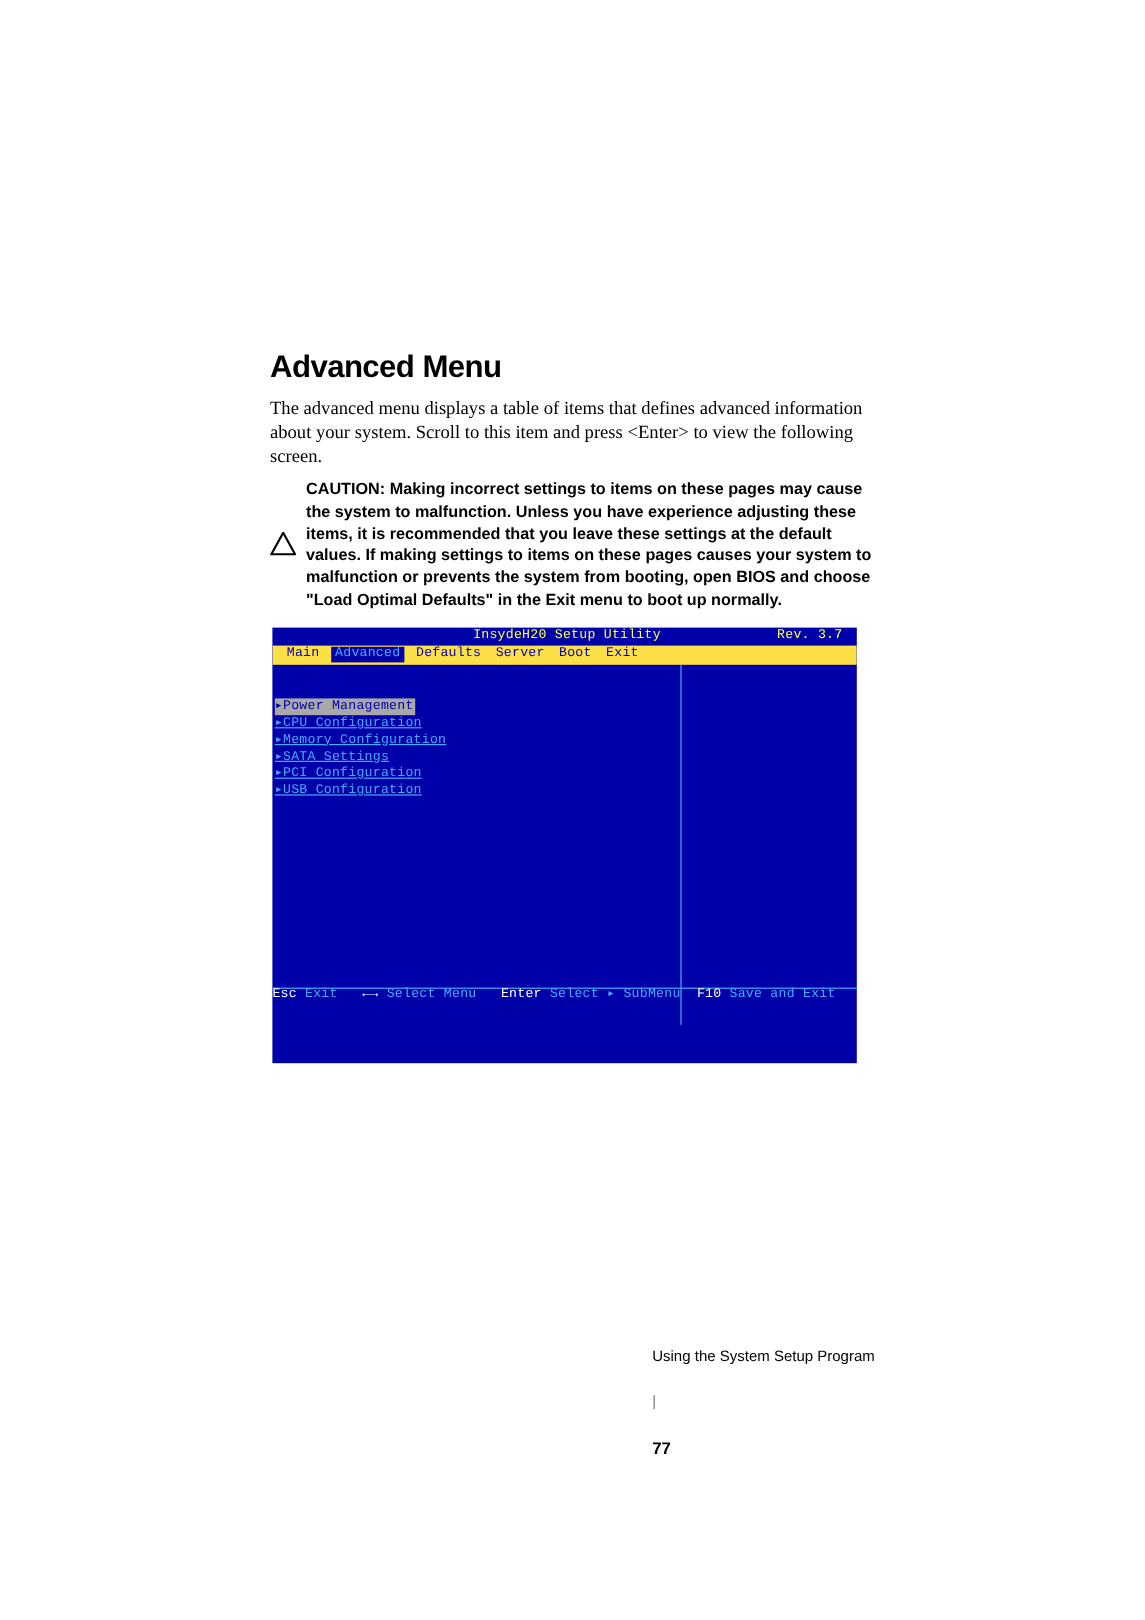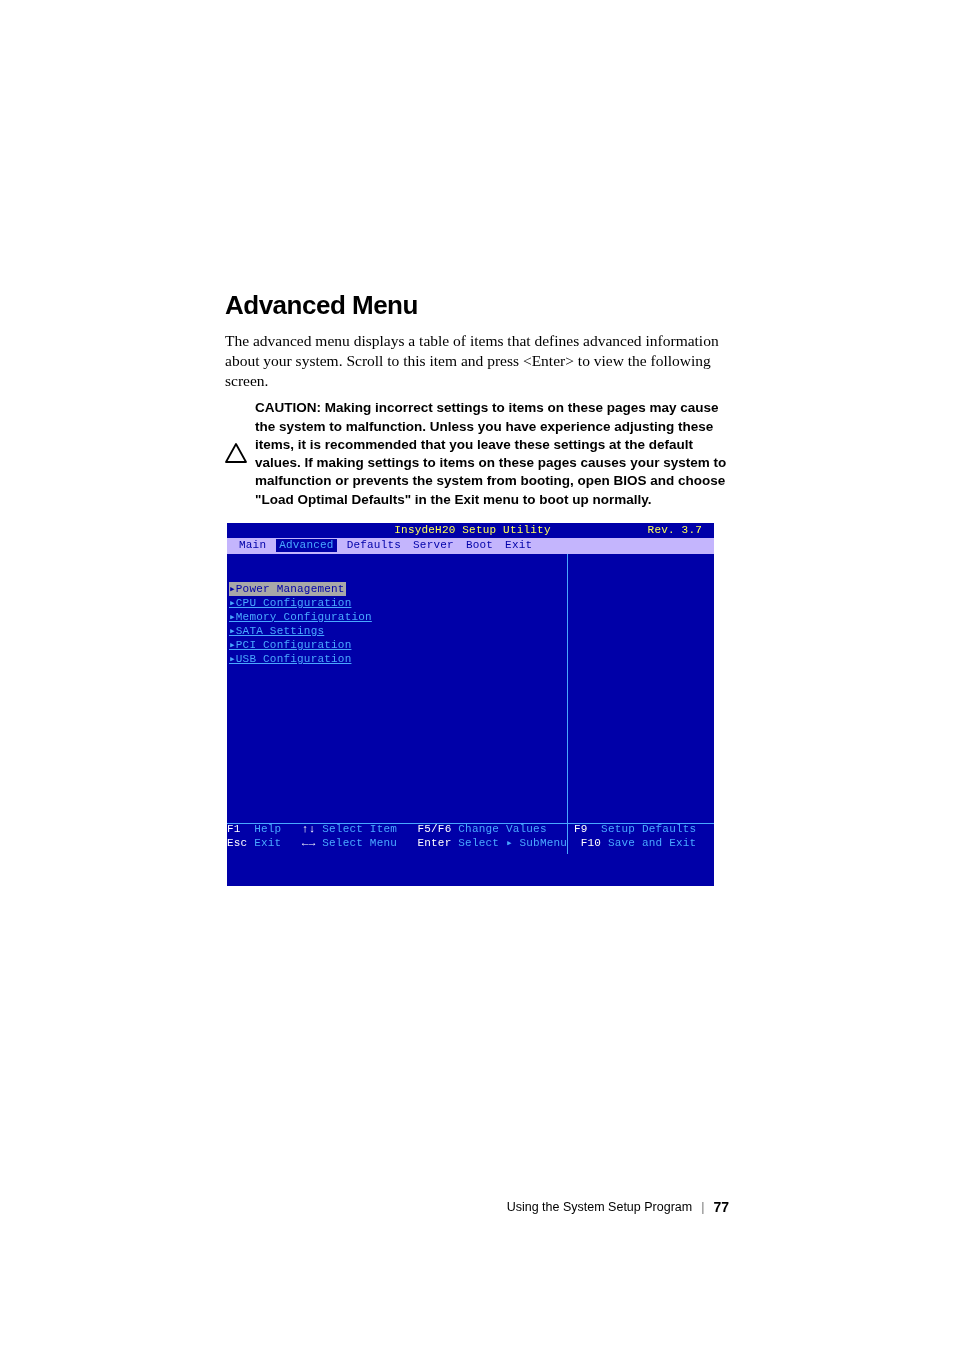--- a/index.html
+++ b/index.html
@@ -77,21 +77,21 @@
     text-align: center;
     color: #ffff55;
   }
   .bios .title-rev {
     position: absolute;
     right: 12px;
     color: #ffff55;
   }
   .bios .tabs {
     height: 16px;
-    background: #c4b5fd;
+    background: #fde047;
     display: flex;
     align-items: center;
     padding-left: 10px;
     gap: 8px;
     font-size: 11px;
   }
   .bios .tab {
     color: #0000a8;
     padding: 0 2px;
   }
@@ -153,24 +153,24 @@
   }
   .bios .hb-key { color: #ffffff; }
   .bios .hb-lbl { color: #49a8ff; }
 
   .footer {
     position: absolute;
     bottom: 135px;
     right: 225px;
     font-size: 12.5px;
     display: flex;
-    align-items: center;
-    gap: 9px;
+    gap: 24px;
     font-family: "Helvetica Neue", Arial, sans-serif;
     color: #000;
+    flex-direction: column;
   }
   .footer .sep {
     color: #777;
     font-weight: 300;
   }
   .footer .pagenum {
     font-weight: 700;
     font-size: 14px;
   }
 </style>
@@ -211,26 +211,20 @@
         <div><span class="menu-item selected">▸Power Management</span></div>
         <div><span class="menu-item">▸CPU Configuration</span></div>
         <div><span class="menu-item">▸Memory Configuration</span></div>
         <div><span class="menu-item">▸SATA Settings</span></div>
         <div><span class="menu-item">▸PCI Configuration</span></div>
         <div><span class="menu-item">▸USB Configuration</span></div>
       </div>
       <div class="help-divider"></div>
       <div class="helpbar">
         <div class="hb-row">
-          <span class="hb-key">F1</span><span class="hb-lbl">  Help   </span>
-          <span class="hb-key">↑↓</span><span class="hb-lbl"> Select Item   </span>
-          <span class="hb-key">F5/F6</span><span class="hb-lbl"> Change Values    </span>
-          <span class="hb-key">F9</span><span class="hb-lbl">  Setup Defaults</span>
-        </div>
-        <div class="hb-row">
           <span class="hb-key">Esc</span><span class="hb-lbl"> Exit   </span>
           <span class="hb-key">←→</span><span class="hb-lbl"> Select Menu   </span>
           <span class="hb-key">Enter</span><span class="hb-lbl"> Select ▸ SubMenu  </span>
           <span class="hb-key">F10</span><span class="hb-lbl"> Save and Exit</span>
         </div>
       </div>
     </div>
   </div>
 </div>
 

